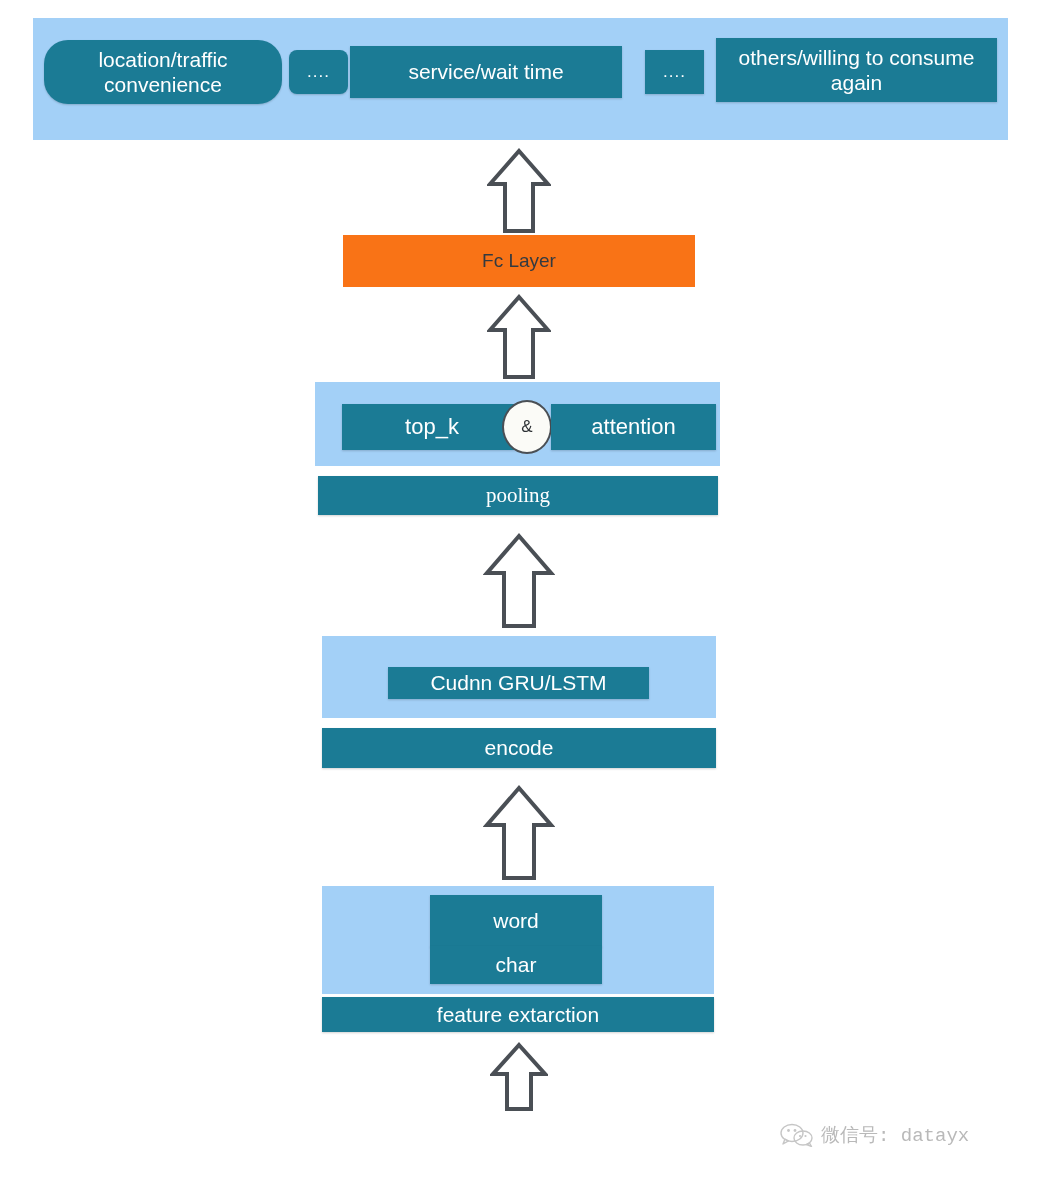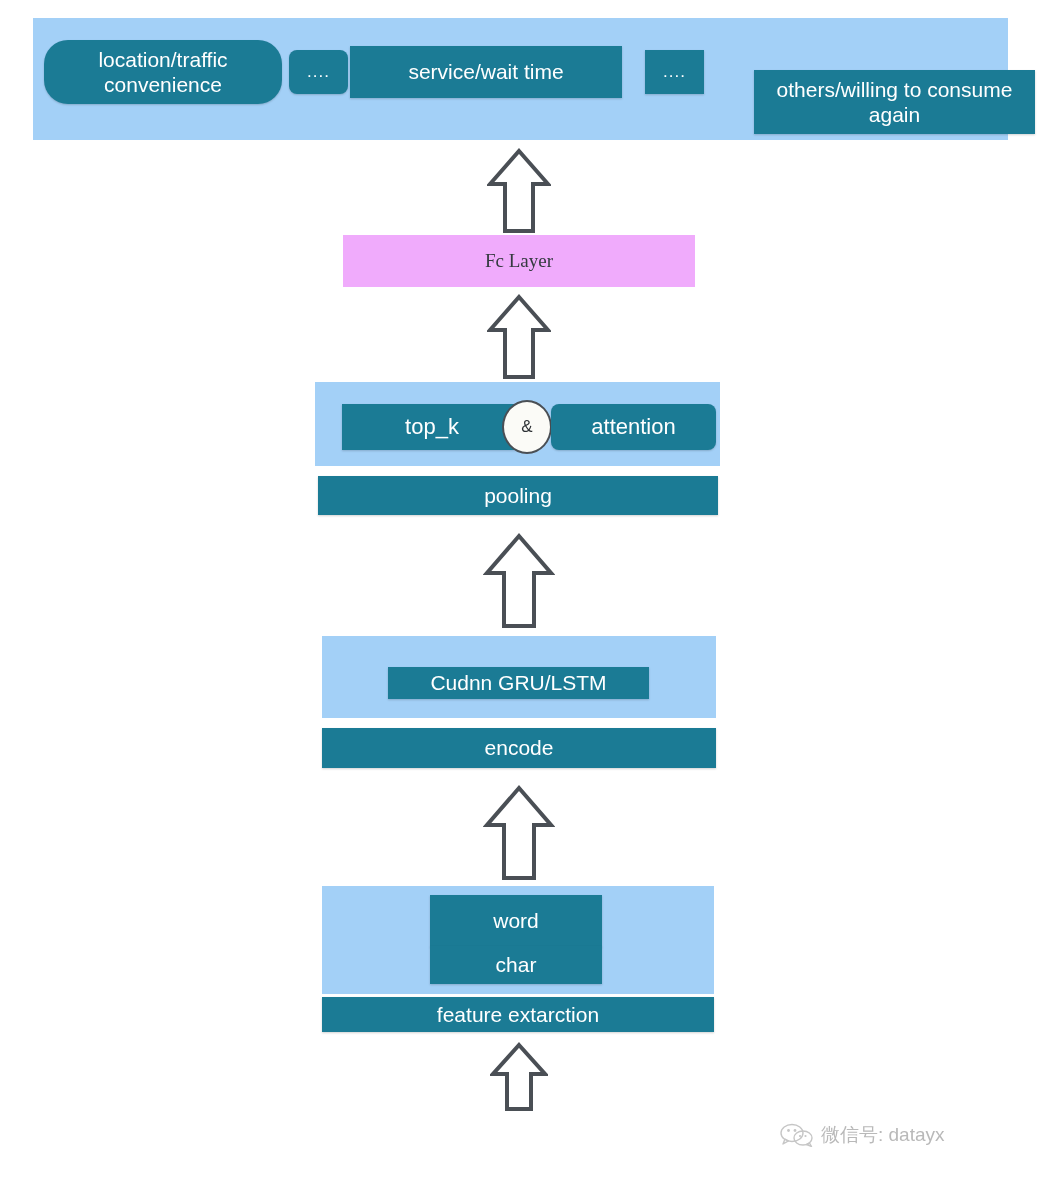--- a/index.html
+++ b/index.html
@@ -33,47 +33,46 @@
     box-sizing: border-box;
     box-shadow: 0 1px 2px rgba(0,0,0,0.18);
   }
   .lightblue-panel {
     position: absolute;
     background: #a3d0f7;
     box-sizing: border-box;
   }
   .lightblue-label {
     position: absolute;
-    background: #f0abfc;
+    background: #f97316;
     color: #333a40;
     display: flex;
     align-items: center;
     justify-content: center;
     box-sizing: border-box;
-    font-family: Liberation Serif, serif;
   }
 
   
   #top-band {
     left: 33px;
     top: 18px;
     width: 975px;
     height: 122px;
     background: #a3d0f7;
   }
   .cat-box {
     font-size: 21px;
     font-weight: 400;
     padding: 4px 8px;
   }
   #cat-location  { left: 44px;  top: 40px;  width: 238px; height: 64px; border-radius: 24px; }
   #dots-1        { left: 289px; top: 50px;  width: 59px;  height: 44px; border-radius: 8px; font-size: 17px; letter-spacing: 1px; }
   #cat-service   { left: 350px; top: 46px;  width: 272px; height: 52px; text-align: right; }
   #dots-2        { left: 645px; top: 50px;  width: 59px;  height: 44px; font-size: 17px; letter-spacing: 1px; }
-  #cat-others    { left: 754px; top: 38px;  width: 281px; height: 64px; margin-top: 32px; }
+  #cat-others    { left: 716px; top: 38px;  width: 281px; height: 64px; }
 
   
   .arrow-up {
     position: absolute;
   }
   .arrow-up svg { display: block; width: 100%; height: 100%; }
 
   #arrow-top     { left: 487px; top: 148px; width: 64px;  height: 86px; }
   #arrow-fc      { left: 487px; top: 294px; width: 64px;  height: 86px; }
   #arrow-pool    { left: 483px; top: 532px; width: 72px;  height: 98px; }
@@ -86,38 +85,38 @@
     top: 235px;
     width: 352px;
     height: 52px;
     font-size: 19px;
     color: #343a40;
   }
 
   
   #pool-panel   { left: 315px; top: 382px; width: 405px; height: 84px; }
   #box-topk     { left: 322px; top: 404px; width: 180px; height: 46px; font-size: 22px; margin-left: 20px; }
-  #box-attention{ left: 551px; top: 404px; width: 165px; height: 46px; font-size: 22px; border-radius: 8px; }
+  #box-attention{ left: 551px; top: 404px; width: 165px; height: 46px; font-size: 22px; }
   #amp-oval {
     position: absolute;
     left: 502px;
     top: 400px;
     width: 50px;
     height: 54px;
     border-radius: 50%;
     background: #fbfbf7;
     border: 2px solid #4a4f55;
     display: flex;
     align-items: center;
     justify-content: center;
     font-size: 17px;
     color: #2b2f33;
     box-sizing: border-box;
   }
-  #box-pooling  { left: 318px; top: 476px; width: 400px; height: 39px; font-size: 21px; }
+  #box-pooling  { left: 318px; top: 476px; width: 400px; height: 39px; font-size: 21px; font-family: Liberation Serif, serif; }
 
   
   #encode-panel { left: 322px; top: 636px; width: 394px; height: 82px; }
   #box-cudnn    { left: 388px; top: 667px; width: 261px; height: 32px; font-size: 21px; }
   #box-encode   { left: 322px; top: 728px; width: 394px; height: 40px; font-size: 21px; }
 
   
   #feature-panel{ left: 322px; top: 886px; width: 392px; height: 108px; }
   #box-word     { left: 430px; top: 895px; width: 172px; height: 52px; font-size: 21px; }
   #box-char     { left: 430px; top: 946px; width: 172px; height: 38px; font-size: 21px; }
@@ -136,21 +135,21 @@
   
   #watermark {
     position: absolute;
     left: 780px;
     top: 1122px;
     display: flex;
     align-items: center;
     gap: 7px;
     color: #b9b9b9;
     font-size: 19px;
-    font-family: Liberation Sans, sans-serif;
+    font-family: Liberation Mono, monospace;
     user-select: none;
   }
   #watermark svg { display: block; }
 </style>
 </head>
 <body>
 
 <div class="canvas">
 
   <div class="lightblue-panel" id="top-band"></div>

